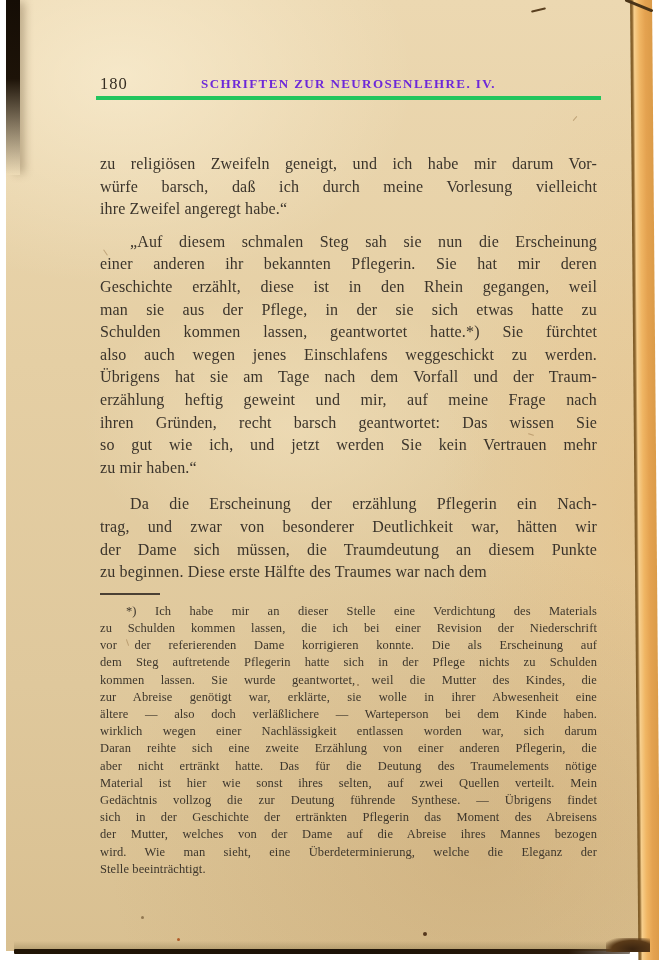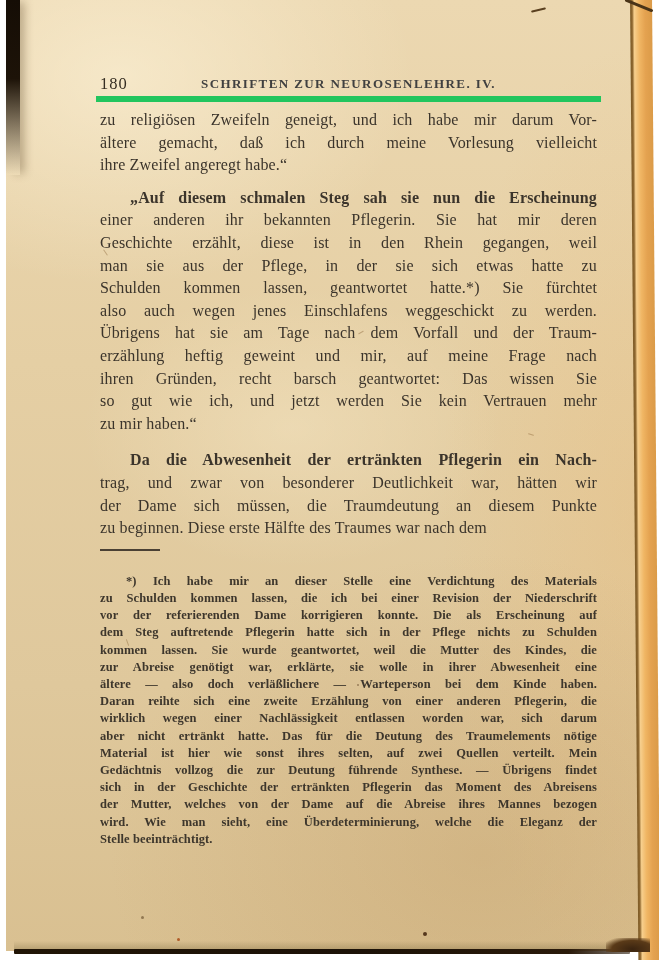--- a/index.html
+++ b/index.html
@@ -55,42 +55,42 @@
   .f5{left:566px;top:118px;width:6px;height:1px;transform:rotate(-50deg);}
   .speck{position:absolute;border-radius:50%;}
   .s1{left:423px;top:932px;width:4px;height:4px;background:#55371c;}
   .s2{left:141px;top:916px;width:3px;height:3px;background:rgba(85,60,30,.55);}
   .s3{left:177px;top:938px;width:3px;height:3px;background:#b05c28;}
   .s4{left:357px;top:684px;width:2px;height:2px;background:rgba(90,60,30,.5);}
   
   .content{position:absolute;left:0;top:0;width:659px;height:960px;color:#3a332a;}
   .header{
     position:absolute;left:96px;top:66px;width:505px;height:30px;
-    border-bottom:6px solid #22c55e;
+    border-bottom:4px solid #22c55e;
   }
   .page-number{
     position:absolute;left:4px;bottom:2px;
     font-size:16.5px;letter-spacing:1px;color:#352d22;
   }
   .running-title{
     position:absolute;left:0;right:0;bottom:4px;text-align:center;
-    font-size:13px;font-weight:700;letter-spacing:1.4px;color:#404040;
+    font-size:13px;font-weight:700;letter-spacing:1.4px;color:#6d28d9;
   }
   .text{position:absolute;left:100px;top:109px;width:497px;}
-  .para{font-size:16px;line-height:22.6px;color:#3b342b;letter-spacing:.15px;}
+  .para{font-size:16px;line-height:22.6px;color:#3b342b;letter-spacing:.15px;margin-top:44px;}
   .para .line{text-align:justify;text-align-last:justify;overflow:hidden;white-space:nowrap;}
   .para .line.last{text-align-last:left;}
-  .indent-first .line.first{text-indent:30px;font-weight:bold;}
+  .indent-first .line.first{text-indent:30px;}
   .p2{margin-top:10px;}
   .p3{margin-top:14px;}
   .footnote-separator{
     width:60px;border-top:2px solid #4a4034;margin-top:9px;
   }
   .footnote{
-    margin-top:22px;font-size:12.5px;line-height:17.2px;color:#3d362c;letter-spacing:.1px;font-weight:bold;
+    margin-top:8px;font-size:12.5px;line-height:17.2px;color:#3d362c;letter-spacing:.1px;
   }
   .footnote .line{text-align:justify;text-align-last:justify;overflow:hidden;white-space:nowrap;}
   .footnote .line.last{text-align-last:left;}
   .footnote .line.first{text-indent:26px;}
 </style>
 </head>
 <body>
 
 <div class="page">
   <div class="fiber f1"></div>
@@ -114,54 +114,54 @@
 
 <div class="content">
   <div class="header">
     <span class="page-number">180</span>
     <span class="running-title">SCHRIFTEN ZUR NEUROSENLEHRE. IV.</span>
   </div>
 
   <div class="text">
     <div class="para p1">
         <div class="line first">zu religiösen Zweifeln geneigt, und ich habe mir darum Vor-</div>
-        <div class="line">ältere gemacht, daß ich durch meine Vorlesung vielleicht</div>
+        <div class="line">würfe barsch, daß ich durch meine Vorlesung vielleicht</div>
         <div class="line last">ihre Zweifel angeregt habe.“</div>
       </div>
     <div class="para p2 indent-first">
         <div class="line first">„Auf diesem schmalen Steg sah sie nun die Erscheinung</div>
         <div class="line">einer anderen ihr bekannten Pflegerin. Sie hat mir deren</div>
         <div class="line">Geschichte erzählt, diese ist in den Rhein gegangen, weil</div>
         <div class="line">man sie aus der Pflege, in der sie sich etwas hatte zu</div>
         <div class="line">Schulden kommen lassen, geantwortet hatte.*) Sie fürchtet</div>
         <div class="line">also auch wegen jenes Einschlafens weggeschickt zu werden.</div>
         <div class="line">Übrigens hat sie am Tage nach dem Vorfall und der Traum-</div>
         <div class="line">erzählung heftig geweint und mir, auf meine Frage nach</div>
         <div class="line">ihren Gründen, recht barsch geantwortet: Das wissen Sie</div>
         <div class="line">so gut wie ich, und jetzt werden Sie kein Vertrauen mehr</div>
         <div class="line last">zu mir haben.“</div>
       </div>
     <div class="para p3 indent-first">
-        <div class="line first">Da die Abwesenheit der ertränkten Pflegerin ein Nach-</div>
+        <div class="line first">Da die Erscheinung der erzählung Pflegerin ein Nach-</div>
         <div class="line">trag, und zwar von besonderer Deutlichkeit war, hätten wir</div>
         <div class="line">der Dame sich müssen, die Traumdeutung an diesem Punkte</div>
         <div class="line last">zu beginnen. Diese erste Hälfte des Traumes war nach dem</div>
       </div>
 
     <div class="footnote-separator"></div>
     <div class="footnote">
         <div class="line first">*) Ich habe mir an dieser Stelle eine Verdichtung des Materials</div>
         <div class="line">zu Schulden kommen lassen, die ich bei einer Revision der Niederschrift</div>
         <div class="line">vor der referierenden Dame korrigieren konnte. Die als Erscheinung auf</div>
         <div class="line">dem Steg auftretende Pflegerin hatte sich in der Pflege nichts zu Schulden</div>
         <div class="line">kommen lassen. Sie wurde geantwortet, weil die Mutter des Kindes, die</div>
         <div class="line">zur Abreise genötigt war, erklärte, sie wolle in ihrer Abwesenheit eine</div>
         <div class="line">ältere — also doch verläßlichere — Warteperson bei dem Kinde haben.</div>
+        <div class="line">wirklich wegen einer Nachlässigkeit entlassen worden war, sich darum</div>
         <div class="line">Daran reihte sich eine zweite Erzählung von einer anderen Pflegerin, die</div>
-        <div class="line">wirklich wegen einer Nachlässigkeit entlassen worden war, sich darum</div>
         <div class="line">aber nicht ertränkt hatte. Das für die Deutung des Traumelements nötige</div>
         <div class="line">Material ist hier wie sonst ihres selten, auf zwei Quellen verteilt. Mein</div>
         <div class="line">Gedächtnis vollzog die zur Deutung führende Synthese. — Übrigens findet</div>
         <div class="line">sich in der Geschichte der ertränkten Pflegerin das Moment des Abreisens</div>
         <div class="line">der Mutter, welches von der Dame auf die Abreise ihres Mannes bezogen</div>
         <div class="line">wird. Wie man sieht, eine Überdeterminierung, welche die Eleganz der</div>
         <div class="line last">Stelle beeinträchtigt.</div>
       </div>
   </div>
 </div>

